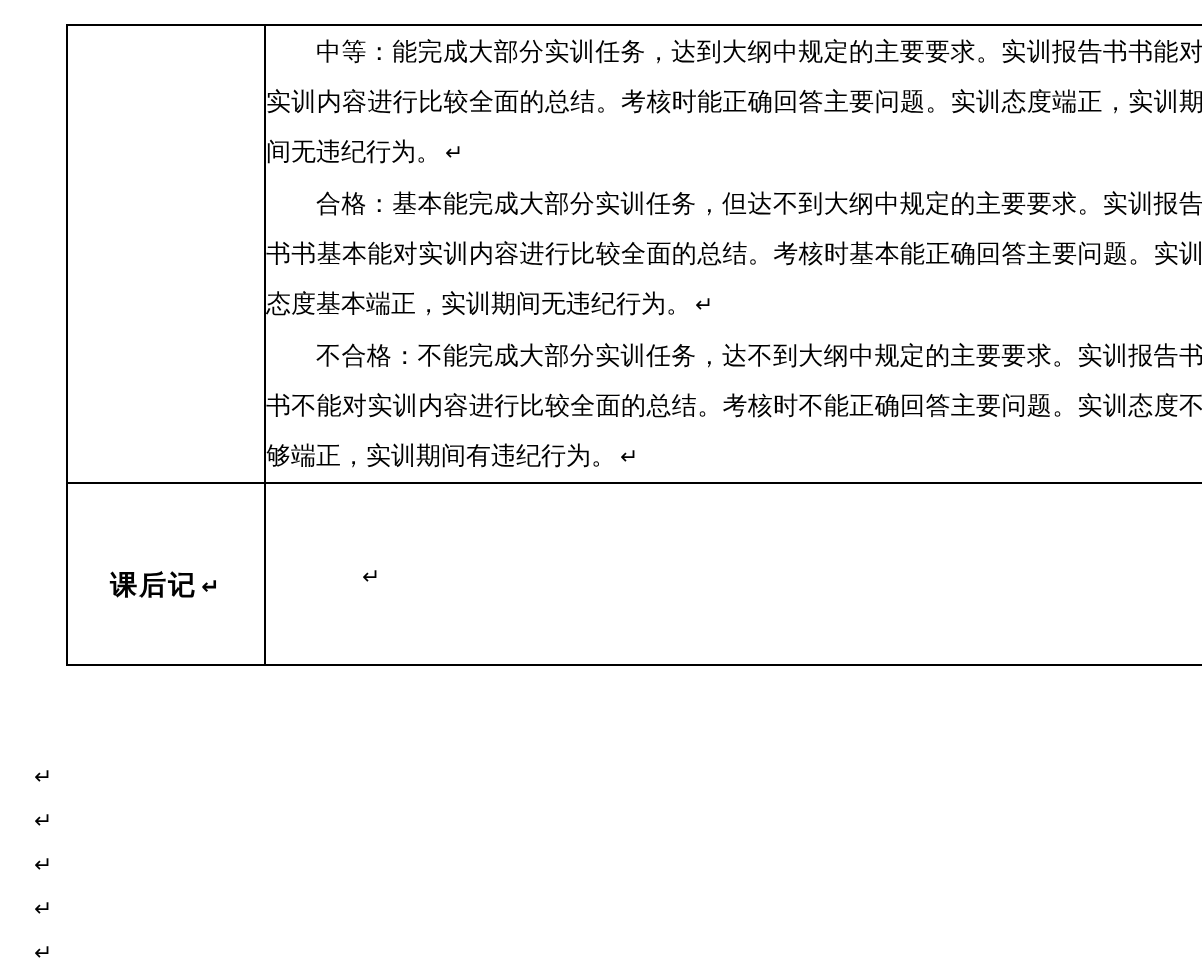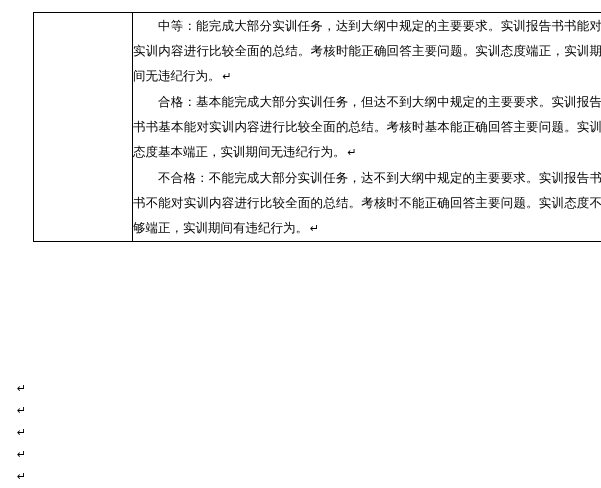--- a/index.html
+++ b/index.html
@@ -105,20 +105,28 @@
   <table class="doc-table">
     <tbody>
       <tr>
         <td class="col-label"></td>
         <td class="col-body body-cell">
           <p class="para indent"><span>中等：能完成大部分实训任务，达到大纲中规定的主要要求。实训报告书书能对实训内容进行比较全面的总结。考核时能正确回答主要问题。实训态度端正，实训期间无违纪行为。</span><span class="pmark">↵</span></p>
           <p class="para indent"><span>合格：基本能完成大部分实训任务，但达不到大纲中规定的主要要求。实训报告书书基本能对实训内容进行比较全面的总结。考核时基本能正确回答主要问题。实训态度基本端正，实训期间无违纪行为。</span><span class="pmark">↵</span></p>
           <p class="para indent"><span>不合格：不能完成大部分实训任务，达不到大纲中规定的主要要求。实训报告书书不能对实训内容进行比较全面的总结。考核时不能正确回答主要问题。实训态度不够端正，实训期间有违纪行为。</span><span class="pmark">↵</span></p>
         </td>
       </tr>
+      <tr>
+        <td class="col-label label-cell">
+          <div class="label-text"><span>课后记</span><span class="pmark">↵</span></div>
+        </td>
+        <td class="col-body note-cell">
+          <div class="note-mark">↵</div>
+        </td>
+      </tr>
     </tbody>
   </table>
 
   <div class="tail">
     <div>↵</div>
     <div>↵</div>
     <div>↵</div>
     <div>↵</div>
     <div>↵</div>
   </div>

